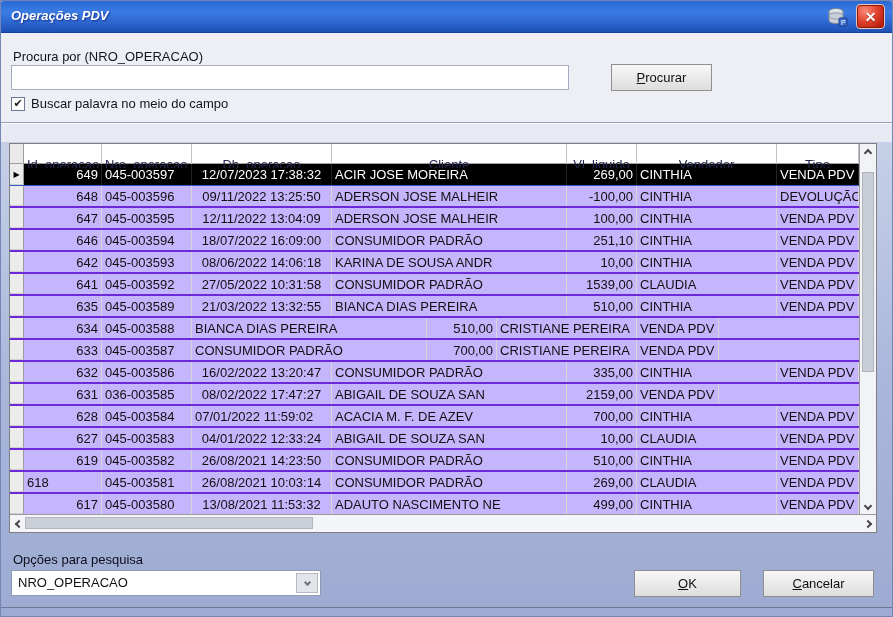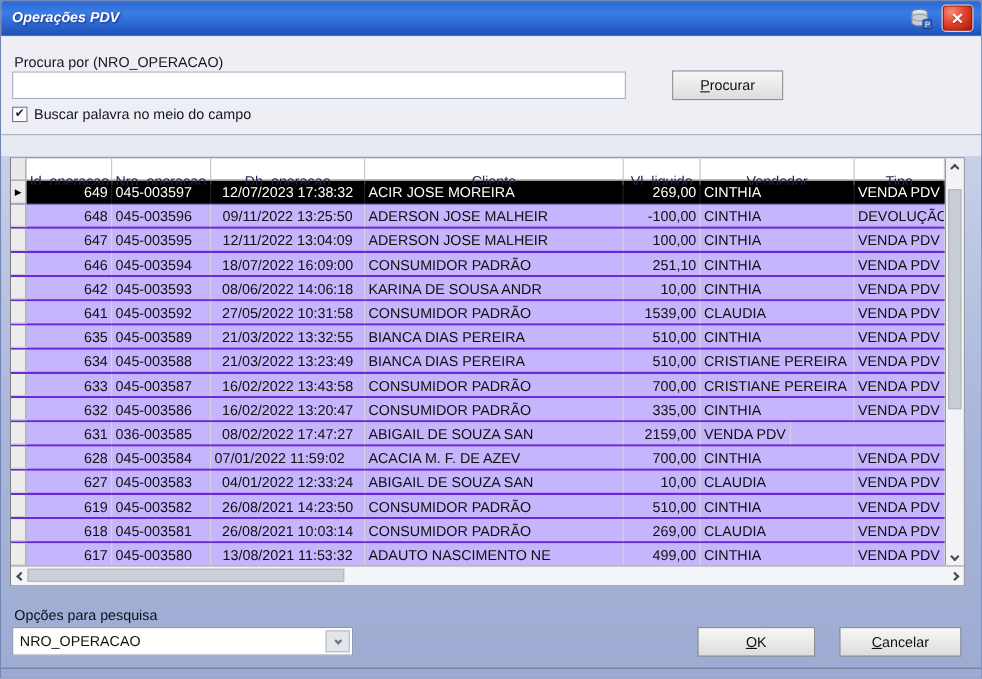--- a/index.html
+++ b/index.html
@@ -243,31 +243,29 @@
             <div class="cell" style="width: 140px; text-align: center;">21/03/2022 13:32:55</div>
             <div class="cell" style="width: 235px; text-align: left;">BIANCA DIAS PEREIRA</div>
             <div class="cell" style="width: 70px; text-align: right;">510,00</div>
             <div class="cell" style="width: 140px; text-align: left;">CINTHIA</div>
             <div class="cell" style="width: 82px; text-align: left;">VENDA PDV</div>
           </div>
           <div class="grid-row">
             <div class="selcell"></div>
             <div class="cell" style="width: 78px; text-align: right;">634</div>
             <div class="cell" style="width: 90px; text-align: left;">045-003588</div>
-            <div class="cell" style="width: 140px; text-align: center;">21/03/2022 13:23:49</div>
             <div class="cell" style="width: 235px; text-align: left;">BIANCA DIAS PEREIRA</div>
             <div class="cell" style="width: 70px; text-align: right;">510,00</div>
             <div class="cell" style="width: 140px; text-align: left;">CRISTIANE PEREIRA</div>
             <div class="cell" style="width: 82px; text-align: left;">VENDA PDV</div>
           </div>
           <div class="grid-row">
             <div class="selcell"></div>
             <div class="cell" style="width: 78px; text-align: right;">633</div>
             <div class="cell" style="width: 90px; text-align: left;">045-003587</div>
-            <div class="cell" style="width: 140px; text-align: center;">16/02/2022 13:43:58</div>
             <div class="cell" style="width: 235px; text-align: left;">CONSUMIDOR PADRÃO</div>
             <div class="cell" style="width: 70px; text-align: right;">700,00</div>
             <div class="cell" style="width: 140px; text-align: left;">CRISTIANE PEREIRA</div>
             <div class="cell" style="width: 82px; text-align: left;">VENDA PDV</div>
           </div>
           <div class="grid-row">
             <div class="selcell"></div>
             <div class="cell" style="width: 78px; text-align: right;">632</div>
             <div class="cell" style="width: 90px; text-align: left;">045-003586</div>
             <div class="cell" style="width: 140px; text-align: center;">16/02/2022 13:20:47</div>
@@ -310,21 +308,21 @@
             <div class="cell" style="width: 78px; text-align: right;">619</div>
             <div class="cell" style="width: 90px; text-align: left;">045-003582</div>
             <div class="cell" style="width: 140px; text-align: center;">26/08/2021 14:23:50</div>
             <div class="cell" style="width: 235px; text-align: left;">CONSUMIDOR PADRÃO</div>
             <div class="cell" style="width: 70px; text-align: right;">510,00</div>
             <div class="cell" style="width: 140px; text-align: left;">CINTHIA</div>
             <div class="cell" style="width: 82px; text-align: left;">VENDA PDV</div>
           </div>
           <div class="grid-row">
             <div class="selcell"></div>
-            <div class="cell" style="width: 78px; text-align: right;">618</div>
+            <div class="cell" style="width: 78px; text-align: left;">618</div>
             <div class="cell" style="width: 90px; text-align: left;">045-003581</div>
             <div class="cell" style="width: 140px; text-align: center;">26/08/2021 10:03:14</div>
             <div class="cell" style="width: 235px; text-align: left;">CONSUMIDOR PADRÃO</div>
             <div class="cell" style="width: 70px; text-align: right;">269,00</div>
             <div class="cell" style="width: 140px; text-align: left;">CLAUDIA</div>
             <div class="cell" style="width: 82px; text-align: left;">VENDA PDV</div>
           </div>
           <div class="grid-row">
             <div class="selcell"></div>
             <div class="cell" style="width: 78px; text-align: right;">617</div>

